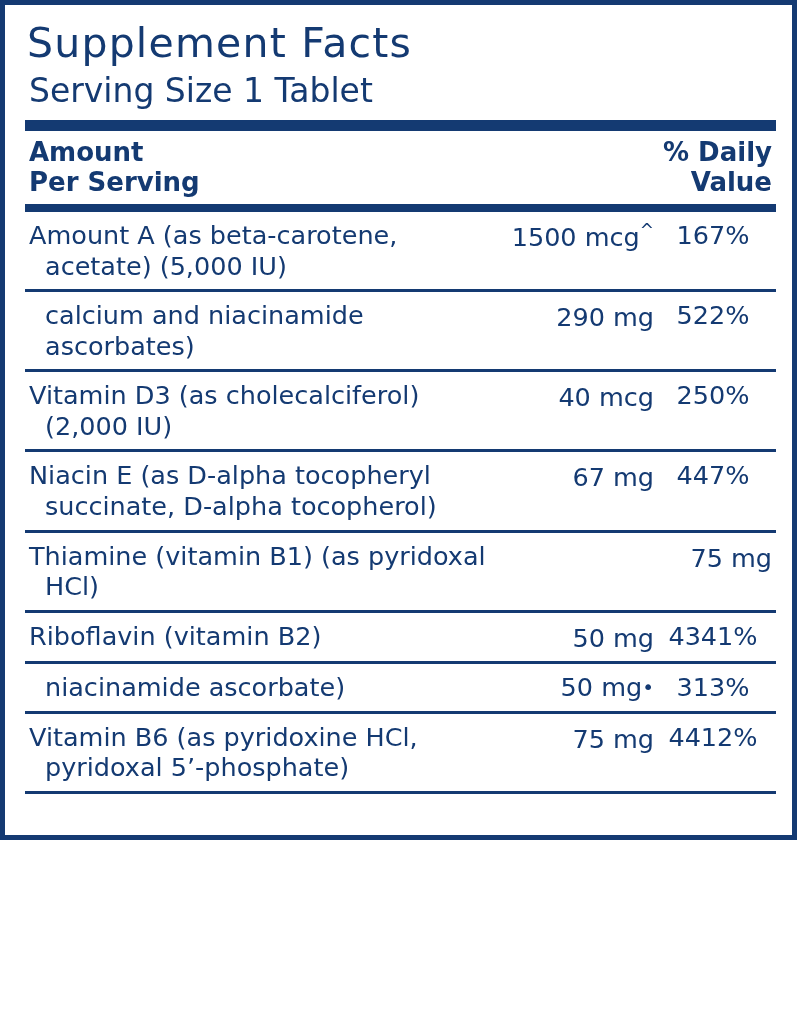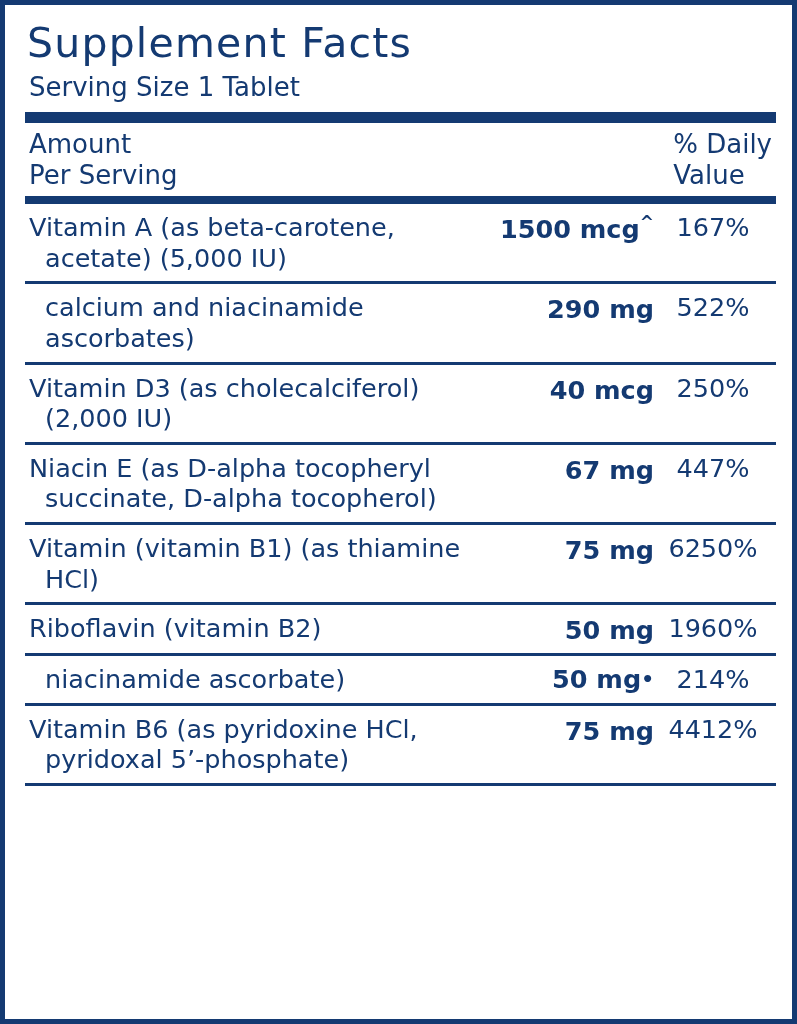--- a/index.html
+++ b/index.html
@@ -9,35 +9,35 @@
   }
   body {
     width: 797px;
     height: 1024px;
     font-family: "DejaVu Sans", sans-serif;
     color: #143a72;
   }
   .panel {
     box-sizing: border-box;
     width: 797px;
-    height: 1024px;
+    height: 840px;
     border: 5px solid #143a72;
     padding: 10px 16px 0 18px;
     position: relative;
   }
   .title {
     font-size: 41px;
     letter-spacing: 1.2px;
     line-height: 1.08;
     margin: 6px 0 2px 4px;
     font-weight: 400;
     color: #143a72;
   }
   .serving {
-    font-size: 26px;
+    font-size: 33px;
     margin: 8px 0 10px 6px;
     line-height: 1.1;
     color: #143a72;
   }
   .rule-thick {
     height: 11px;
     background: #143a72;
     margin: 4px 0 0 2px;
   }
   .rule-med {
@@ -50,25 +50,27 @@
     background: #143a72;
     margin: 0 0 0 2px;
   }
   .hdr {
     display: flex;
     justify-content: space-between;
     align-items: flex-start;
     padding: 6px 4px 6px 6px;
     font-size: 26px;
     line-height: 1.18;
+    font-weight: bold;
   }
   .hdr-left, .hdr-right {
     white-space: pre-line;
   }
   .hdr-right {
+    text-align: right;
   }
   .row {
     display: flex;
     align-items: flex-start;
     padding: 8px 4px 8px 6px;
     font-size: 25.5px;
     line-height: 1.2;
   }
   .row .nm {
     flex: 1 1 auto;
@@ -76,21 +78,20 @@
   }
   .row .nm .ind {
     display: block;
     padding-left: 16px;
   }
   .row .amt {
     flex: 0 0 auto;
     width: 168px;
     text-align: right;
     white-space: nowrap;
-    font-weight: bold;
   }
   .row .dv {
     flex: 0 0 auto;
     width: 118px;
     text-align: center;
     white-space: nowrap;
   }
   .sup {
     font-size: 17px;
     vertical-align: super;
@@ -118,21 +119,21 @@
     <div class="hdr-right">% Daily
 Value</div>
   </div>
 
   <div class="rule-med"></div>
 
   <div class="rows-wrap">
 
     <div class="row">
       <div class="nm">
-        <span>Vitamin A (as beta-carotene,</span>
+        <span>Amount A (as beta-carotene,</span>
         <span class="ind">acetate) (5,000 IU)</span>
       </div>
       <div class="amt"><span>1500 mcg</span><span class="sup">^</span></div>
       <div class="dv">167%</div>
     </div>
     <div class="rule-thin"></div>
 
     <div class="row">
       <div class="nm">
         <span class="ind">calcium and niacinamide ascorbates)</span>
@@ -157,43 +158,42 @@
         <span>Niacin E (as D-alpha tocopheryl</span>
         <span class="ind">succinate, D-alpha tocopherol)</span>
       </div>
       <div class="amt"><span>67 mg</span><span class="sup"></span></div>
       <div class="dv">447%</div>
     </div>
     <div class="rule-thin"></div>
 
     <div class="row">
       <div class="nm">
-        <span>Vitamin (vitamin B1) (as thiamine</span>
+        <span>Thiamine (vitamin B1) (as pyridoxal</span>
         <span class="ind">HCl)</span>
       </div>
       <div class="amt"><span>75 mg</span><span class="sup"></span></div>
-      <div class="dv">6250%</div>
     </div>
     <div class="rule-thin"></div>
 
     <div class="row">
       <div class="nm">
         <span>Riboflavin (vitamin B2)</span>
       </div>
       <div class="amt"><span>50 mg</span><span class="sup"></span></div>
-      <div class="dv">1960%</div>
+      <div class="dv">4341%</div>
     </div>
     <div class="rule-thin"></div>
 
     <div class="row">
       <div class="nm">
         <span class="ind">niacinamide ascorbate)</span>
       </div>
       <div class="amt"><span>50 mg</span><span class="bullet">•</span></div>
-      <div class="dv">214%</div>
+      <div class="dv">313%</div>
     </div>
     <div class="rule-thin"></div>
 
     <div class="row">
       <div class="nm">
         <span>Vitamin B6 (as pyridoxine HCl,</span>
         <span class="ind">pyridoxal 5’-phosphate)</span>
       </div>
       <div class="amt"><span>75 mg</span><span class="sup"></span></div>
       <div class="dv">4412%</div>

